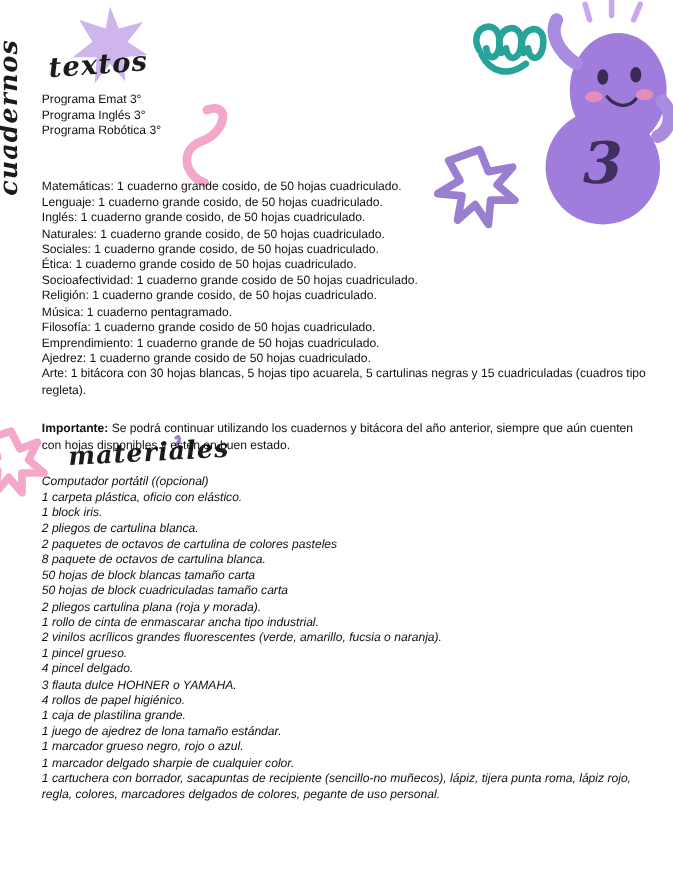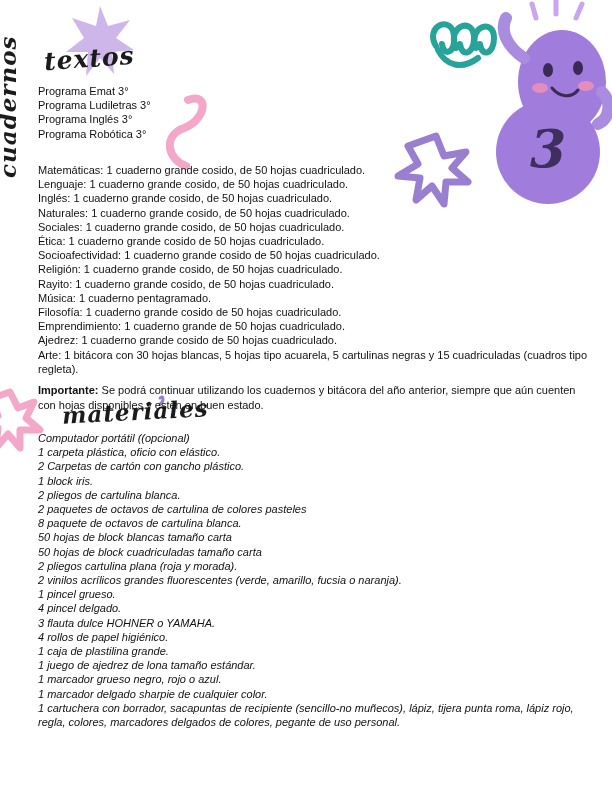--- a/index.html
+++ b/index.html
@@ -163,57 +163,55 @@
   </div>
 
   <div class="script-heading" id="heading-textos">textos</div>
 
   <div class="script-heading" id="heading-cuadernos">cuadernos</div>
 
   <div class="script-heading" id="heading-materiales">materiales</div>
 
   <div class="block" id="textos-list">
     <div class="line">Programa Emat 3°</div>
-    <div class="line">Programa Ludiletras 3°</div>
     <div class="line">Programa Inglés 3°</div>
     <div class="line">Programa Robótica 3°</div>
   </div>
 
   <div class="block" id="cuadernos-list">
     <div class="line">Matemáticas: 1 cuaderno grande cosido, de 50 hojas cuadriculado.</div>
     <div class="line">Lenguaje: 1 cuaderno grande cosido, de 50 hojas cuadriculado.</div>
     <div class="line">Inglés: 1 cuaderno grande cosido, de 50 hojas cuadriculado.</div>
     <div class="line">Naturales: 1 cuaderno grande cosido, de 50 hojas cuadriculado.</div>
     <div class="line">Sociales: 1 cuaderno grande cosido, de 50 hojas cuadriculado.</div>
     <div class="line">Ética: 1 cuaderno grande cosido de 50 hojas cuadriculado.</div>
     <div class="line">Socioafectividad: 1 cuaderno grande cosido de 50 hojas cuadriculado.</div>
     <div class="line">Religión: 1 cuaderno grande cosido, de 50 hojas cuadriculado.</div>
-    <div class="line">Rayito: 1 cuaderno grande cosido, de 50 hojas cuadriculado.</div>
     <div class="line">Música: 1 cuaderno pentagramado.</div>
     <div class="line">Filosofía: 1 cuaderno grande cosido de 50 hojas cuadriculado.</div>
     <div class="line">Emprendimiento: 1 cuaderno grande de 50 hojas cuadriculado.</div>
     <div class="line">Ajedrez: 1 cuaderno grande cosido de 50 hojas cuadriculado.</div>
     <div class="line">Arte: 1 bitácora con 30 hojas blancas, 5 hojas tipo acuarela, 5 cartulinas negras y 15 cuadriculadas (cuadros tipo regleta).</div>
   </div>
 
   <div class="block" id="nota-importante">
     <span class="strong">Importante:</span><span> Se podrá continuar utilizando los cuadernos y  bitácora del año anterior, siempre que aún cuenten con hojas disponibles y estén en buen estado.</span>
   </div>
 
   <div class="block" id="materiales-list">
     <div class="line">Computador portátil ((opcional)</div>
     <div class="line">1 carpeta plástica, oficio con elástico.</div>
-    <div class="line">2 Carpetas de cartón con gancho plástico.</div>
     <div class="line">1 block iris.</div>
     <div class="line">2 pliegos de cartulina blanca.</div>
     <div class="line">2 paquetes de octavos de cartulina de colores pasteles</div>
     <div class="line">8 paquete de octavos de cartulina blanca.</div>
     <div class="line">50 hojas de block blancas tamaño carta</div>
     <div class="line">50 hojas de block cuadriculadas tamaño carta</div>
     <div class="line">2 pliegos cartulina plana (roja y morada).</div>
+    <div class="line">1 rollo de cinta de enmascarar ancha tipo industrial.</div>
     <div class="line">2 vinilos acrílicos grandes fluorescentes (verde, amarillo, fucsia o naranja).</div>
     <div class="line">1 pincel grueso.</div>
     <div class="line">4 pincel delgado.</div>
     <div class="line">3 flauta dulce HOHNER o YAMAHA.</div>
     <div class="line">4 rollos de papel higiénico.</div>
     <div class="line">1 caja de plastilina grande.</div>
     <div class="line">1 juego de ajedrez de lona tamaño estándar.</div>
     <div class="line">1 marcador grueso negro, rojo o azul.</div>
     <div class="line">1 marcador delgado sharpie de cualquier color.</div>
     <div class="line">1 cartuchera con borrador, sacapuntas de recipiente (sencillo-no muñecos), lápiz, tijera punta roma, lápiz rojo, regla, colores, marcadores delgados de colores, pegante de uso personal.</div>

